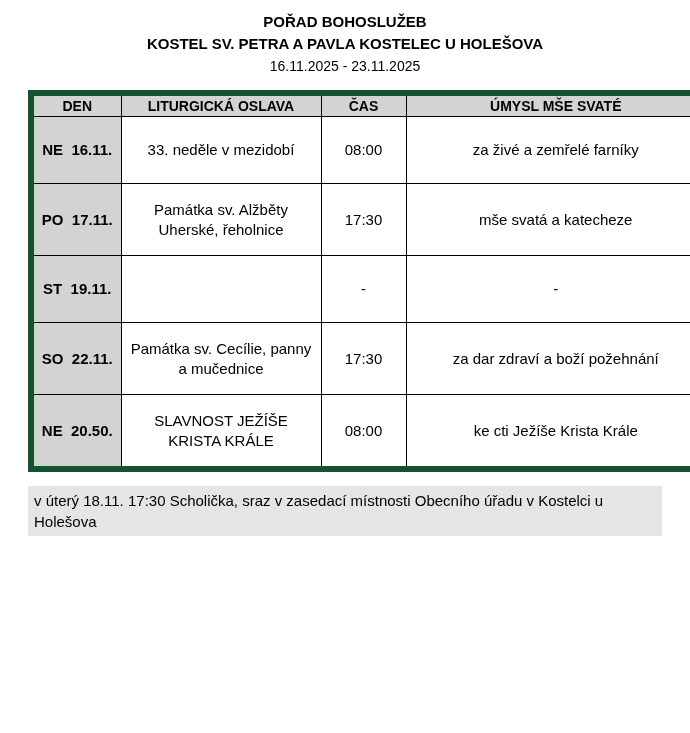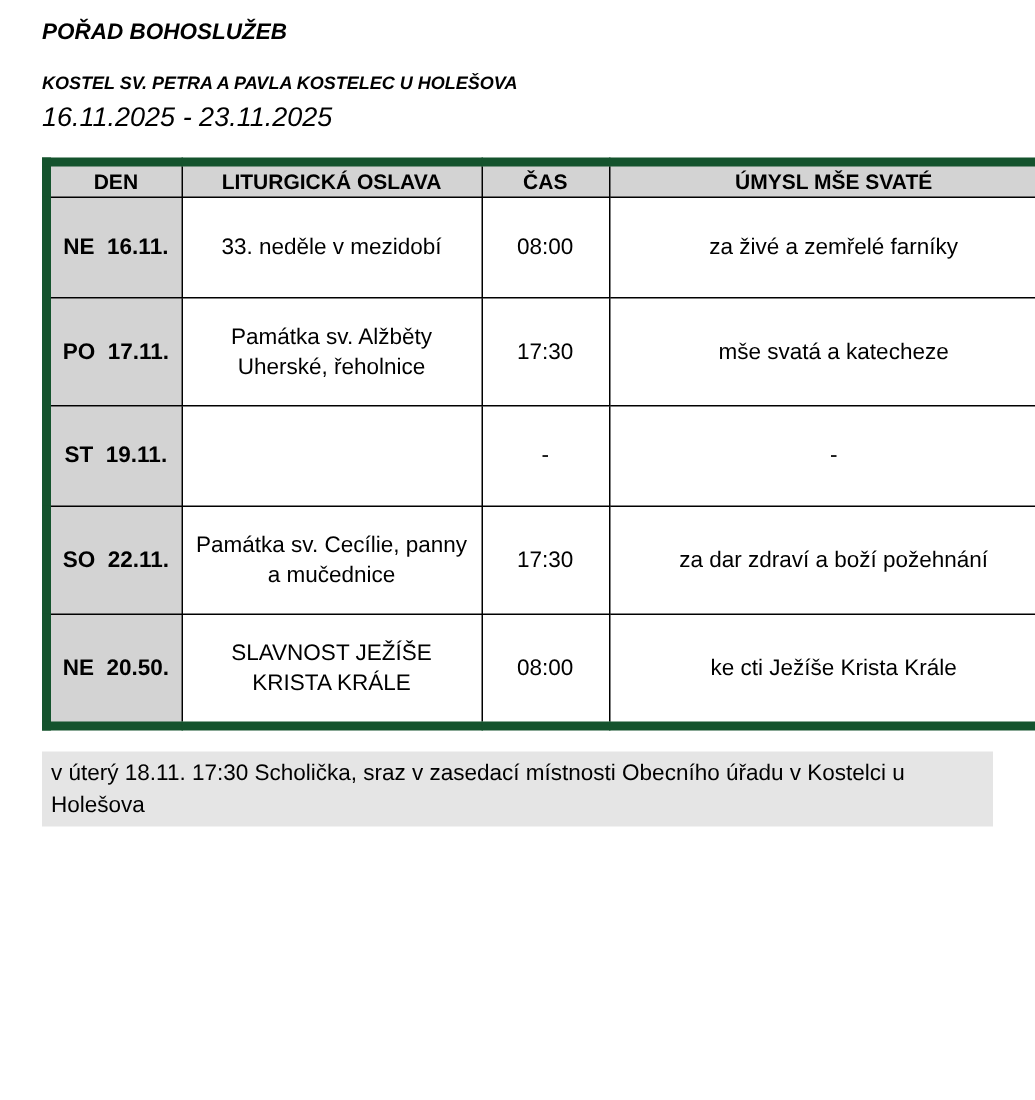--- a/index.html
+++ b/index.html
@@ -10,34 +10,34 @@
     font-family: "Liberation Sans", sans-serif;
     color: #000000;
   }
   .page {
     width: 690px;
     height: 733px;
     padding: 12px 28px 0 28px;
     background: #ffffff;
     overflow: hidden;
   }
-  .titles { text-align: left; font-style: italic; }
+  .titles { text-align: center; }
   .title-main {
     font-size: 15px;
     font-weight: bold;
     line-height: 1.3;
   }
   .title-sub {
-    font-size: 12px;
+    font-size: 15px;
     font-weight: bold;
     line-height: 1.3;
-    margin-top: 16px;
+    margin-top: 2px;
   }
   .date-range {
-    font-size: 18px;
+    font-size: 14px;
     font-weight: normal;
     margin-top: 5px;
   }
   table.schedule {
     border-collapse: collapse;
     width: 634px;
     margin-top: 16px;
     border: 6px solid #14532d;
     table-layout: fixed;
   }

